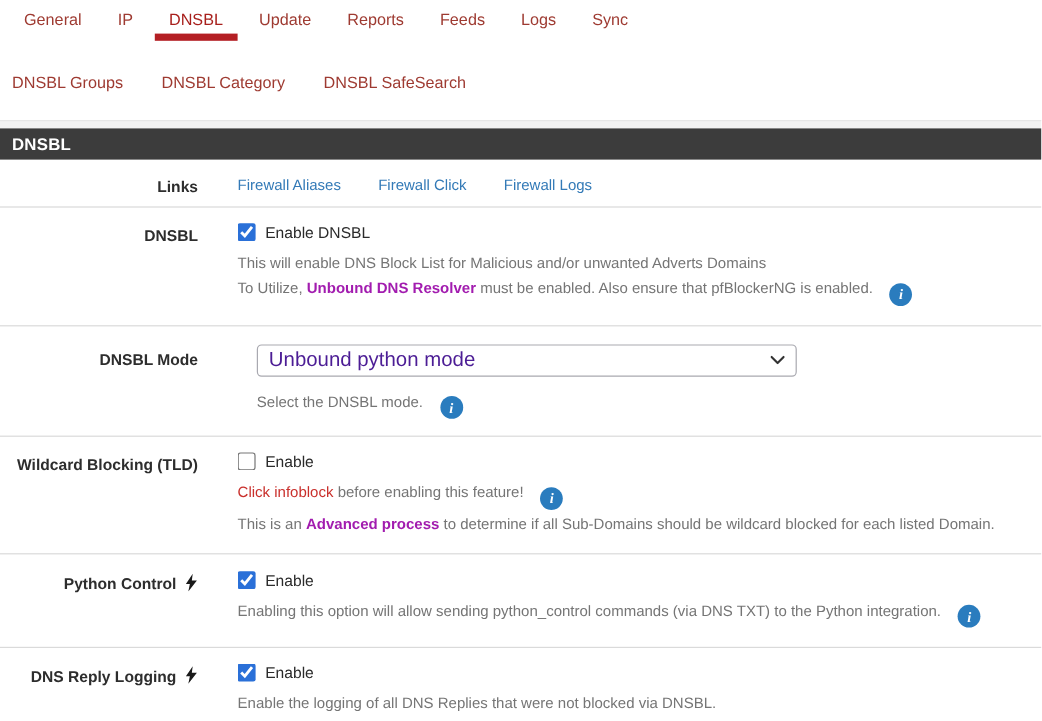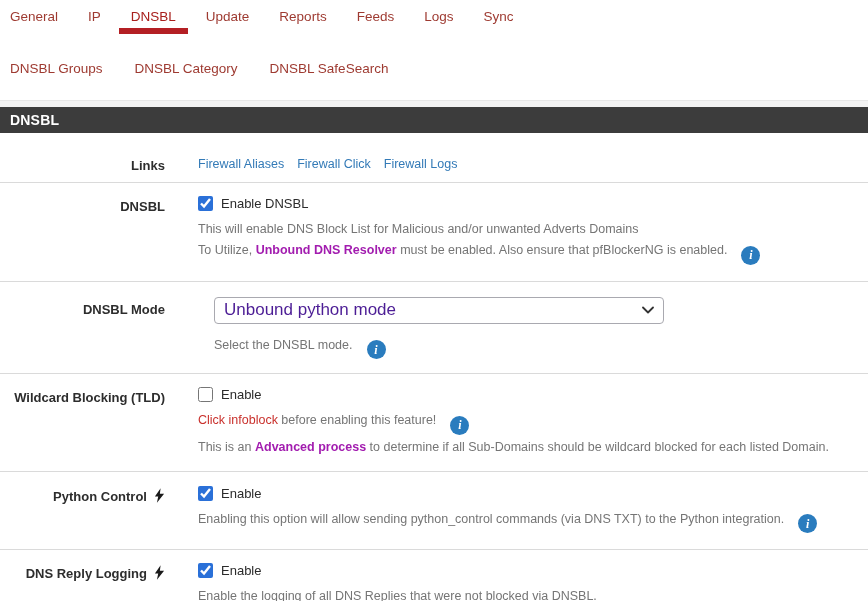--- a/index.html
+++ b/index.html
@@ -3,21 +3,21 @@
 <meta charset="utf-8">
 <style>
   * { box-sizing: border-box; margin: 0; padding: 0; }
   html,body { background:#fff; }
   .page {
     width: 868px; height: 601px; overflow: hidden;
     font-family: "Liberation Sans", "DejaVu Sans", sans-serif;
     background: #fff; position: relative;
   }
   
-  .tabs1 { display:flex; gap:30px; padding:7px 0 0 10px; align-items:flex-start; }
+  .tabs1 { display:flex; gap:30px; padding:7px 0 0 20px; align-items:flex-start; }
   .tab1 {
     color:#9e3a31; font-size:13.5px; padding:2px 0 10px; cursor:pointer;
     position:relative; white-space:nowrap;
   }
   .tab1.active { color:#a8201d; }
   .tab1.active::after {
     content:""; position:absolute; left:-12px; right:-12px; bottom:0;
     height:6px; background:#b41f24;
   }
   .tabs2 { display:flex; gap:32px; padding:27px 0 0 10px; }
@@ -29,21 +29,21 @@
     height:26px; line-height:26px; padding-left:10px; letter-spacing:.2px;
   }
   
   .row { display:flex; border-bottom:1px solid #dadada; padding:9px 0 10px; }
   .lbl {
     width:165px; flex-shrink:0; text-align:right; font-weight:bold;
     color:#2d2d2d; font-size:13px; padding-top:2px; line-height:17px;
   }
   .lbl .bolt { display:inline-block; vertical-align:-2px; margin-left:7px; }
   .content { margin-left:33px; flex:1; min-width:0; }
-  .links-line { display:flex; gap:13px; padding-top:2px; }
+  .links-line { display:flex; gap:31px; padding-top:2px; }
   .flink { color:#337ab7; font-size:12.5px; text-decoration:none; cursor:pointer; }
   .cbline { display:flex; align-items:center; gap:8px; }
   .cbline input[type=checkbox] {
     width:15px; height:15px; accent-color:#2a70d8; cursor:pointer; margin:0;
   }
   .cblabel { font-size:13px; color:#2b2b2b; }
   .help { color:#757575; font-size:12.5px; line-height:18px; margin-top:9px; }
   .help + .help { margin-top:3px; }
   .help b { color:#a21caf; }
   .red { color:#c9302c; }
@@ -81,21 +81,21 @@
   <div class="tabs2">
     <span class="tab2">DNSBL Groups</span>
     <span class="tab2">DNSBL Category</span>
     <span class="tab2">DNSBL SafeSearch</span>
   </div>
 
   <div class="prestrip"></div>
 
   <div class="panel-heading">DNSBL</div>
 
-  <div class="row" style="padding:22px 0 8px;">
+  <div class="row" style="padding:12px 0 8px;">
     <div class="lbl">Links</div>
     <div class="content">
       <div class="links-line">
         <a class="flink">Firewall Aliases</a>
         <a class="flink">Firewall Click</a>
         <a class="flink">Firewall Logs</a>
       </div>
     </div>
   </div>
 

